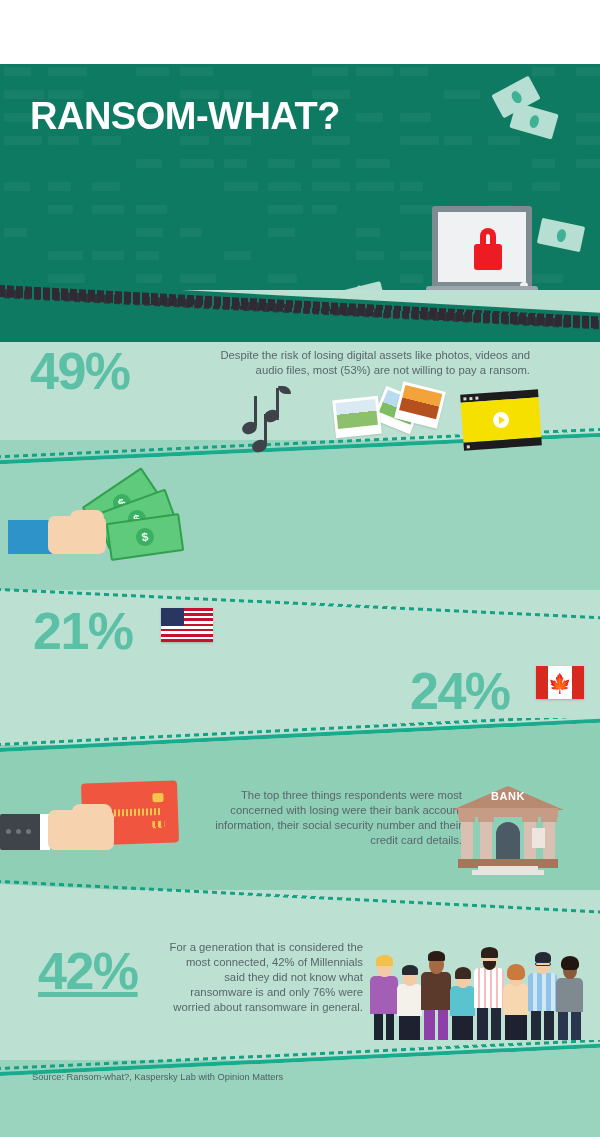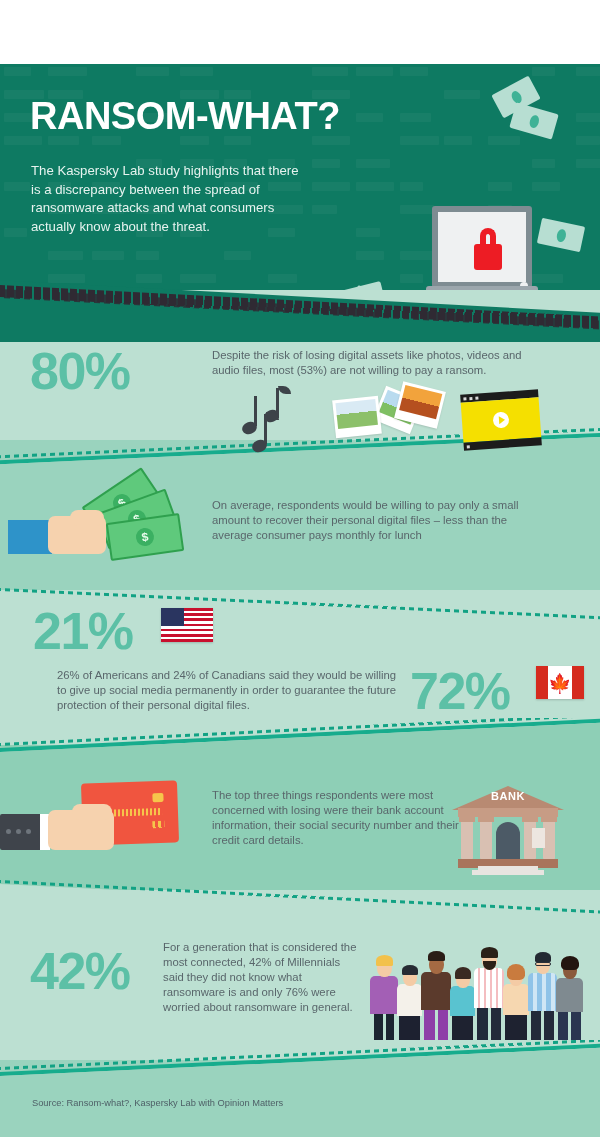--- a/index.html
+++ b/index.html
@@ -141,24 +141,24 @@
   }
 
   
   .pct {
     position: absolute; font-weight: bold; color: #5CC0A6;
     letter-spacing: -1.5px; line-height: 1;
   }
   .pct.big { font-size: 52px; }
   .body-txt {
     position: absolute; color: #59666B;
-    font-size: 11.3px; line-height: 15px;
+    font-size: 11.3px; line-height: 15px; text-align: right;
   }
   .source {
-    position: absolute; left: 32px; top: 1098px;
+    position: absolute; left: 32px; top: 1072px;
     font-size: 9.3px; color: #4F6168;
   }
 
   
   .note { position: absolute; }
   .note-head {
     position: absolute; width: 15px; height: 12px; background: #3D4349;
     border-radius: 50%; transform: rotate(-22deg);
   }
   .note-stem {
@@ -380,21 +380,20 @@
         <div class="blk" style="left: 532px; top: 210px; width: 31px; height: 9px;"></div>
         <div class="blk" style="left: 532px; top: 233px; width: 35px; height: 9px;"></div>
         <div class="blk" style="left: 576px; top: 3px; width: 25px; height: 9px;"></div>
         <div class="blk" style="left: 576px; top: 49px; width: 36px; height: 9px;"></div>
         <div class="blk" style="left: 576px; top: 72px; width: 24px; height: 9px;"></div>
         <div class="blk" style="left: 576px; top: 95px; width: 35px; height: 9px;"></div>
         <div class="blk" style="left: 576px; top: 233px; width: 32px; height: 9px;"></div>
       </div>
 
     <div class="hero-title">RANSOM-WHAT?</div>
-    <div class="hero-sub">The Kaspersky Lab study highlights that there is a discrepancy between the spread of ransomware attacks and what consumers actually know about the threat.</div>
 
     <div class="bill" style="left:495px; top:20px; width:42px; height:26px; transform:rotate(-28deg);"></div>
     <div class="bill" style="left:512px; top:44px; width:44px; height:26px; transform:rotate(16deg);"></div>
     <div class="bill" style="left:340px; top:222px; width:44px; height:26px; transform:rotate(-14deg);"></div>
     <div class="bill" style="left:352px; top:228px; width:42px; height:25px; transform:rotate(22deg);"></div>
     <div class="bill" style="left:539px; top:158px; width:44px; height:26px; transform:rotate(12deg);"></div>
 
     <div class="laptop">
       <div class="lt-screen">
         <div class="lt-inner">
@@ -448,21 +447,21 @@
     <div class="slant-dash" style="top:6px;transform:rotate(2.9deg);transform-origin:left top;"></div>
     <div style="position:absolute;left:-40px;top:10px;width:700px;height:80px;background:#BCE0D2;transform:rotate(2.9deg);transform-origin:left top;"></div>
   </div>
 
   <div style="position:absolute;left:0;top:1040px;width:600px;height:70px;overflow:hidden">
     <div class="slant-line" style="top:34px;transform:rotate(-2.7deg);transform-origin:left top;"></div>
     <div class="slant-dash" style="top:29px;transform:rotate(-2.7deg);transform-origin:left top;"></div>
     <div style="position:absolute;left:-40px;top:38px;width:700px;height:80px;background:#9AD3BE;transform:rotate(-2.7deg);transform-origin:left top;"></div>
   </div>
 
-  <div class="pct big" style="left:30px; top:345px;">80%</div>
+  <div class="pct big" style="left:30px; top:345px;">49%</div>
   <div class="body-txt" style="left:212px; top:348px; width:318px;">Despite the risk of losing digital assets like photos, videos and audio files, most (53%) are not willing to pay a ransom.</div>
 
   <div class="note" style="left:242px; top:392px; width:70px; height:60px;">
     <div class="note-head" style="left:0px; top:30px;"></div>
     <div class="note-stem" style="left:12px; top:4px;"></div>
     <div class="note-head" style="left:22px; top:18px;"></div>
     <div class="note-stem" style="left:34px; top:-4px;"></div>
     <div class="note-flag" style="left:36px; top:-6px;"></div>
     <div class="note-head" style="left:10px; top:48px;"></div>
     <div class="note-stem" style="left:22px; top:22px;"></div>
@@ -488,21 +487,20 @@
     <div class="vid-screen">
         <div class="vid-play">
           <b></b>
         </div>
       </div>
     <div class="vid-bar">
         <em></em>
       </div>
   </div>
 
-  <div class="body-txt" style="left:212px; top:498px; width:330px;">On average, respondents would be willing to pay only a small amount to recover their personal digital files – less than the average consumer pays monthly for lunch</div>
 
   <div style="position:absolute; left:8px; top:480px; width:190px; height:90px;">
     <div class="cash" style="left:78px; top:4px; width:72px; height:38px; transform:rotate(-34deg);">
         <b>$</b>
       </div>
     <div class="cash" style="left:92px; top:20px; width:74px; height:38px; transform:rotate(-20deg);">
         <b>$</b>
       </div>
     <div class="cash" style="left:100px; top:38px; width:74px; height:38px; transform:rotate(-8deg);">
         <b>$</b>
@@ -511,23 +509,22 @@
     <div class="hand-palm" style="left:40px; top:36px; width:58px; height:38px;"></div>
     <div class="hand-palm" style="left:62px; top:30px; width:34px; height:16px; border-radius:8px;"></div>
   </div>
 
   <div class="pct big" style="left:33px; top:605px;">21%</div>
   <div class="flag us-flag" style="left:161px; top:608px; width:52px; height:34px;">
     <div class="us-stripes"></div>
     <div class="us-canton"></div>
   </div>
 
-  <div class="body-txt" style="left:57px; top:668px; width:348px;">26% of Americans and 24% of Canadians said they would be willing to give up social media permanently in order to guarantee the future protection of their personal digital files.</div>
-
-  <div class="pct big" style="left:410px; top:665px;">72%</div>
+
+  <div class="pct big" style="left:410px; top:665px;">24%</div>
   <div class="flag ca-flag" style="left:536px; top:666px; width:48px; height:33px;">
     <div class="ca-bar" style="left:0;"></div>
     <div class="ca-bar" style="right:0;"></div>
     <div class="ca-leaf">🍁</div>
   </div>
 
   <div class="body-txt" style="left:212px; top:788px; width:250px;">The top three things respondents were most concerned with losing were their bank account information, their social security number and their credit card details.</div>
 
   <div style="position:absolute; left:0px; top:778px; width:180px; height:92px;">
     <div class="ccard" style="left:82px; top:4px; width:96px; height:62px;">
@@ -559,21 +556,21 @@
     <div class="bank-col" style="left:91px;"></div>
     <div class="bank-colcap" style="left:89px;"></div>
     <div class="bank-win" style="left:46px;"></div>
     <div class="bank-win" style="left:80px;"></div>
     <div class="bank-door"></div>
     <div class="bank-base"></div>
     <div class="bank-step" style="left:26px; top:86px; width:60px; height:5px;"></div>
     <div class="bank-step" style="left:20px; top:90px; width:72px; height:5px;"></div>
   </div>
 
-  <div class="pct big" style="left:30px; top:945px;">42%</div>
+  <div class="pct big" style="left:38px; top:945px;text-decoration:underline;">42%</div>
   <div class="body-txt" style="left:163px; top:940px; width:200px;">For a generation that is considered the most connected, 42% of Millennials said they did not know what ransomware is and only 76% were worried about ransomware in general.</div>
 
   <div style="position:absolute; left:370px; top:948px; width:216px; height:92px;">
 
     <div class="person" style="left:0px; width:28px; height:92px;">
       <div class="p-legs" style="left:4px; top:62px; width:20px; height:30px; background:#1B2430;"></div>
       <div class="p-legs" style="left:13px; top:62px; width:3px; height:30px; background:#BCE0D2;"></div>
       <div class="p-body" style="left:0px; top:28px; width:28px; height:38px; background:#A35FB5;"></div>
       <div class="p-head" style="left:7px; top:10px; width:15px; height:19px; background:#F4CBA5;"></div>
       <div class="p-hair" style="left:6px; top:7px; width:17px; height:11px; background:#F2C14B;"></div>

